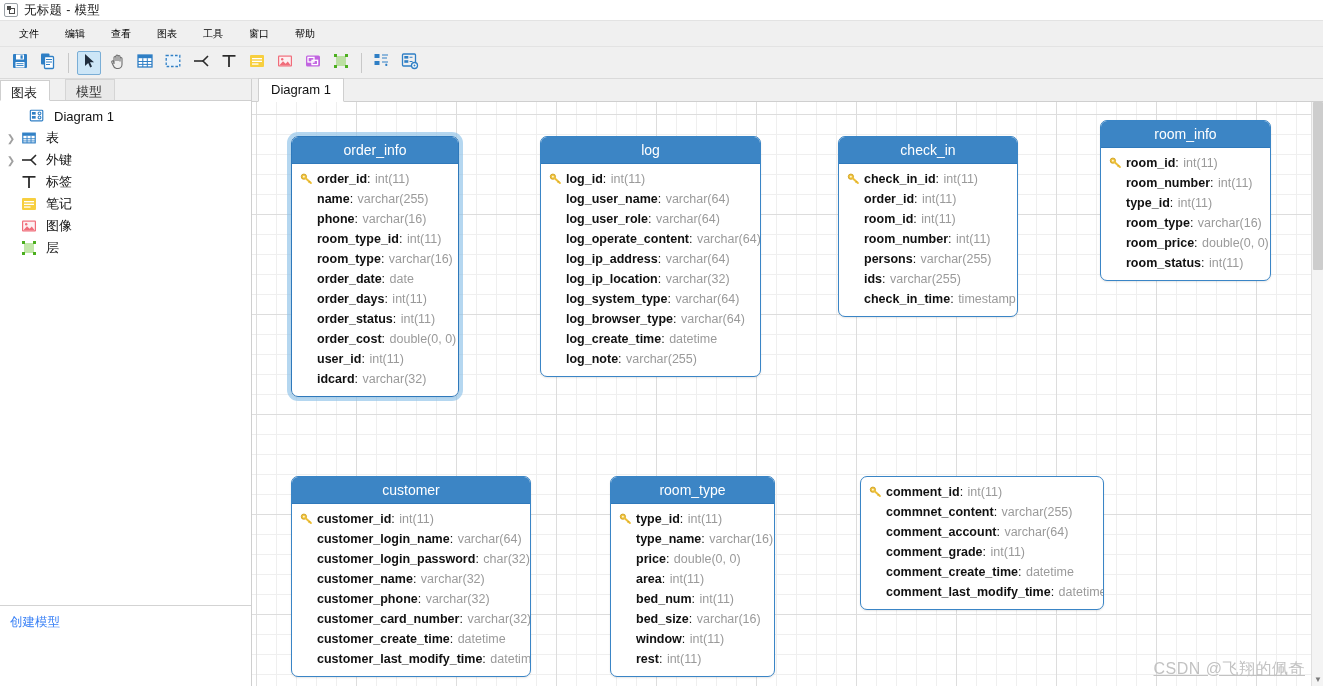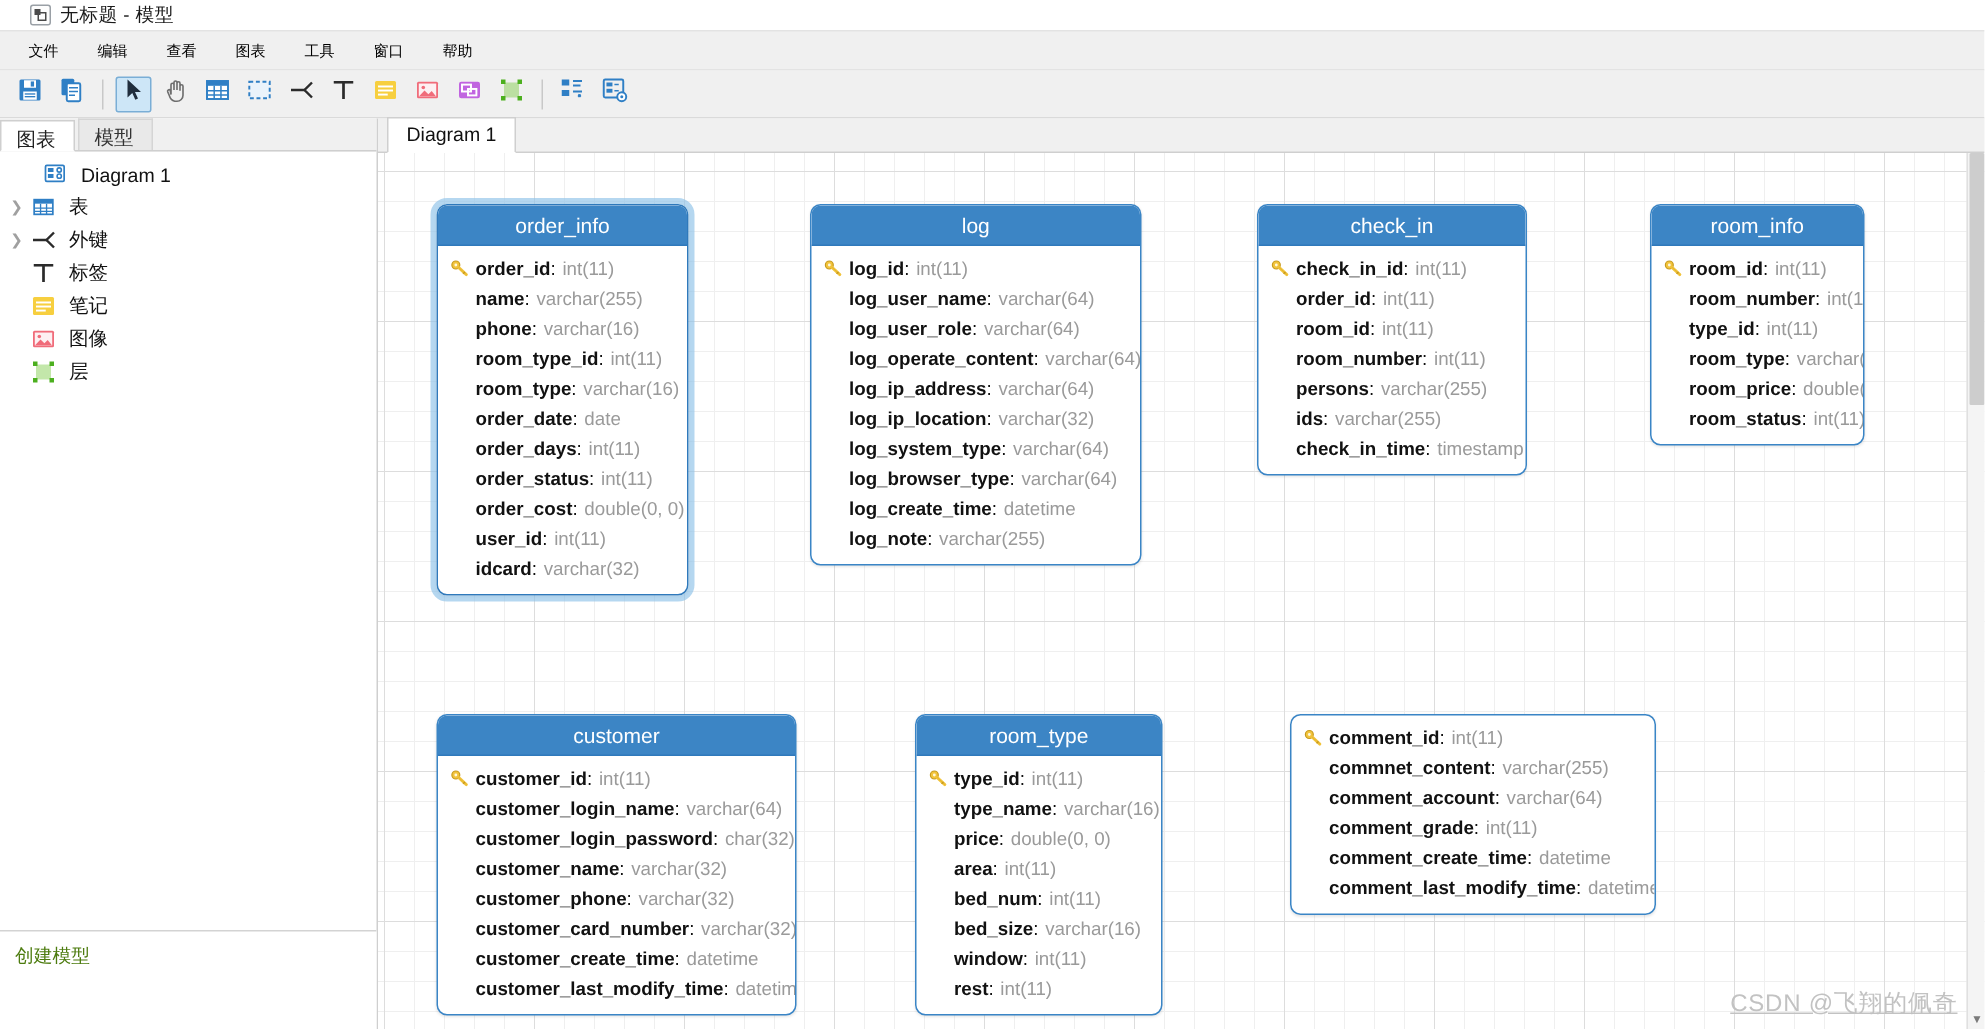--- a/index.html
+++ b/index.html
@@ -15,21 +15,21 @@
     width: 1323px; height: 686px;
     background: #ffffff;
   }
 
   
   .titlebar {
     height: 20px;
     display: flex; align-items: center;
     padding-left: 4px;
     background: #ffffff;
-    font-size: 12px; color: #1a1a1a; margin-left: 16px;
+    font-size: 12px; color: #1a1a1a;
   }
   .titlebar-icon {
     width: 14px; height: 14px;
     margin-right: 6px;
     border: 1px solid #9aa0a6;
     border-radius: 2px;
     position: relative;
     background: #fdfdfd;
     flex: 0 0 auto;
   }
@@ -113,21 +113,21 @@
   .lp-tab.active {
     background: #ffffff;
     border: 1px solid #cfcfcf;
     border-bottom: 1px solid #ffffff;
     position: relative; top: 1px;
   }
   .lp-tab.inactive {
     background: #e9e9e9;
     border: 1px solid #d5d5d5;
     border-bottom: none;
-    margin-left: 2px;
+    margin-left: 15px;
     color: #333;
   }
   .lp-tree {
     padding-top: 4px;
   }
   .tree-row {
     display: flex; align-items: center;
     height: 22px;
     padding-left: 4px;
     font-size: 13px;
@@ -144,25 +144,25 @@
     display: flex; align-items: center; justify-content: center;
     margin-right: 6px;
     flex: 0 0 22px;
   }
   .tw-indent { width: 8px; flex: 0 0 8px; }
   .tw-label { white-space: nowrap; }
 
   .lp-status {
     position: absolute;
     left: 0; bottom: 0;
-    width: 251px; height: 66px;
+    width: 251px; height: 81px;
     background: #ffffff;
     border-top: 1px solid #d3d3d3;
     font-size: 12.5px;
-    color: #4d7c0f;
+    color: #3b82f6;
     padding: 8px 0 0 10px;
   }
 
   
   .canvasarea {
     position: absolute;
     left: 252px; top: 79px;
     width: 1071px; height: 607px;
     background: #f0f0f0;
   }
@@ -708,21 +708,21 @@
               <span class="er-type">varchar(255)</span>
             </div>
             <div class="er-row">
               <span class="er-nokey"></span>
               <span class="er-name">check_in_time</span>
               <span class="er-colon">:&nbsp;</span>
               <span class="er-type">timestamp</span>
             </div>
           </div>
         </div>
-        <div class="ertable" style="left: 848px; top: 34px; width: 143px;">
+        <div class="ertable" style="left: 848px; top: 18px; width: 171px;">
           <div class="er-head">room_info</div>
           <div class="er-body">
             <div class="er-row">
               <span class="er-key">
                 <svg width="14" height="14" viewBox="0 0 18 18" xmlns="http://www.w3.org/2000/svg">
                   <circle cx="5" cy="6" r="3.4" fill="#f2c43c" stroke="#c79a1e" stroke-width="1"></circle>
                   <circle cx="5" cy="6" r="1.2" fill="#fff8dd"></circle>
                   <path d="M7.3 8 L14 14.2" stroke="#f2c43c" stroke-width="2.6" stroke-linecap="round"></path>
                   <path d="M7.3 8 L14 14.2" stroke="#c79a1e" stroke-width="0.6" stroke-linecap="round" opacity="0.5"></path>
                   <path d="M11.2 13.5 L12.8 11.9" stroke="#c79a1e" stroke-width="1.2"></path>

